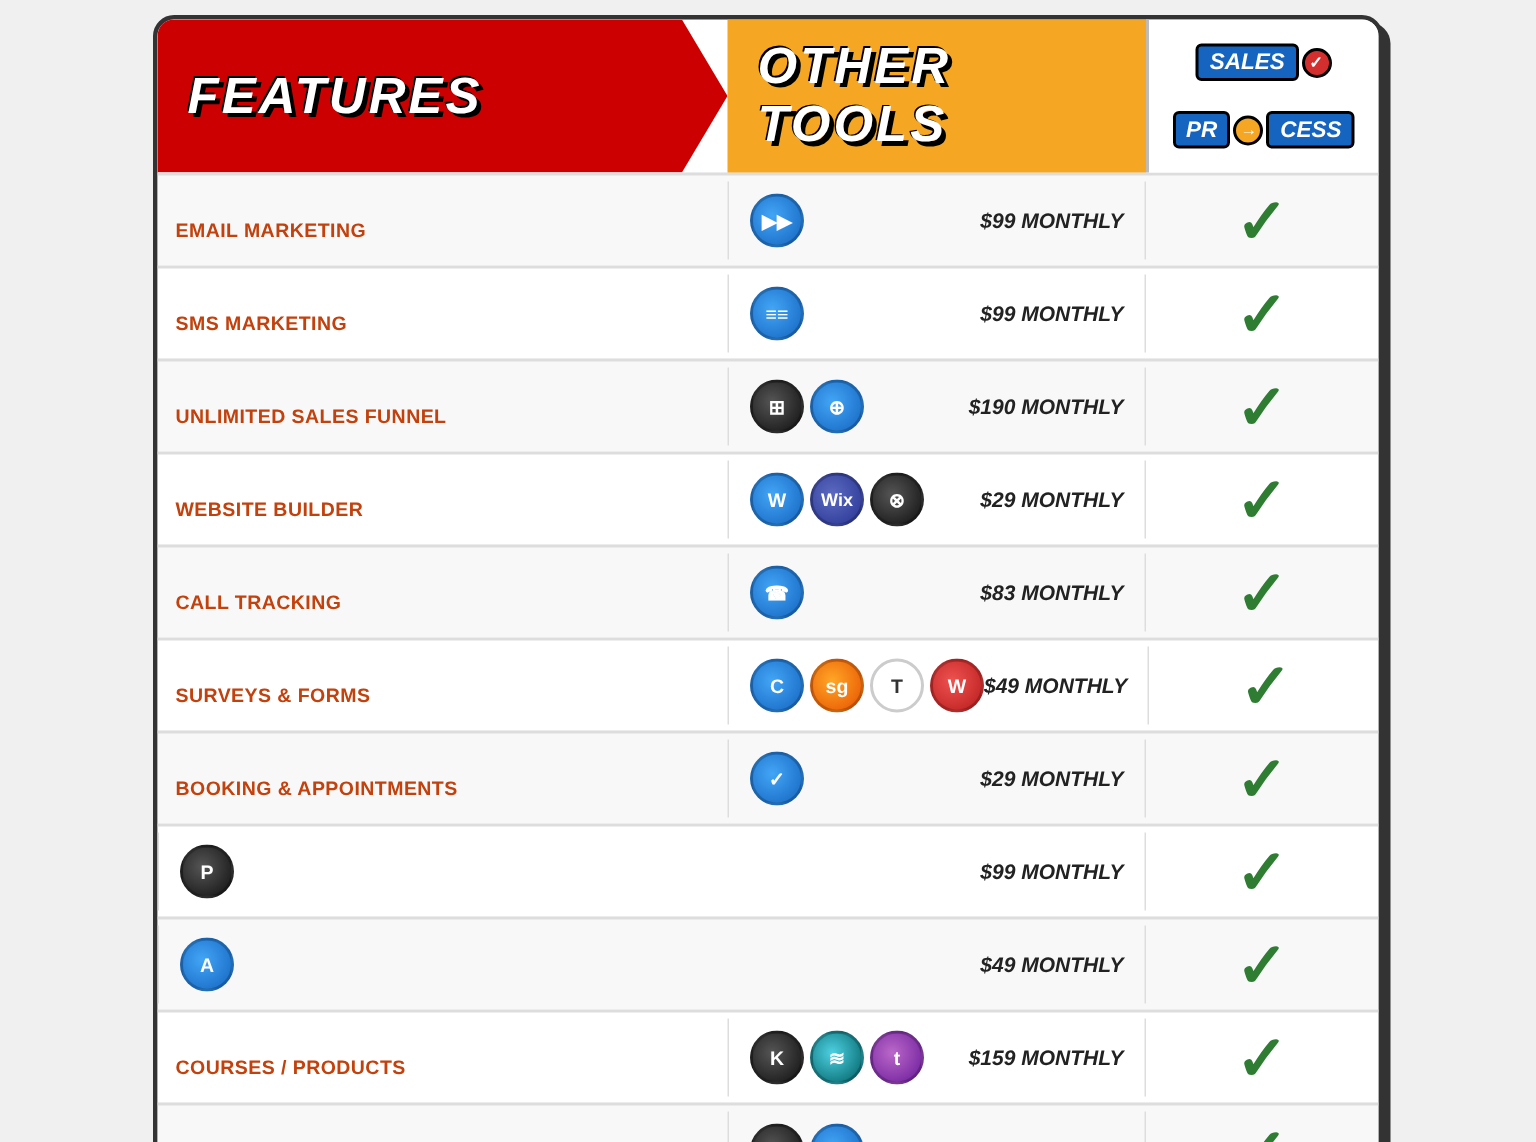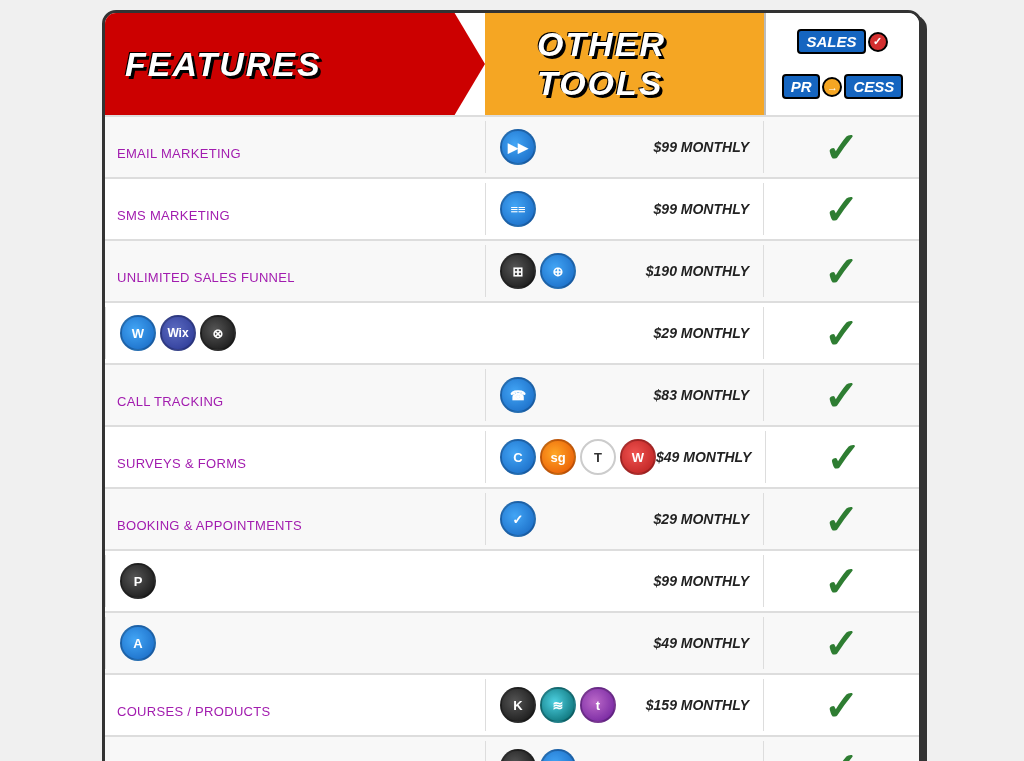--- a/index.html
+++ b/index.html
@@ -54,21 +54,20 @@
       justify-content: center;
     }
 
     .hdr-other span {
       color: white;
       font-size: 34px;
       font-weight: 900;
       font-style: italic;
       text-shadow: 3px 3px 0 #000, -1px -1px 0 #000;
       letter-spacing: 2px;
-      margin-left: 32px;
     }
 
     .hdr-logo {
       flex: 0 0 155px;
       background: white;
       display: flex;
       align-items: center;
       justify-content: center;
       border-left: 2px solid #bbb;
     }
@@ -155,22 +154,22 @@
 
     .rb-check {
       flex: 0 0 155px;
       display: flex;
       align-items: center;
       justify-content: center;
     }
 
     .feat-txt {
       font-size: 13px;
-      font-weight: 400;
-      color: #a21caf;
+      font-weight: 700;
+      color: #c2410c;
       text-transform: uppercase;
       letter-spacing: 0.3px;
       white-space: nowrap;
       margin-top: 12px;
     }
 
     .price-txt {
       font-size: 14px;
       font-weight: 900;
       font-style: italic;
@@ -273,20 +272,23 @@
             <span class="ic ic-dark">⊞</span>
             <span class="ic ic-blue">⊕</span>
           </div>
           <span class="price-txt">$190 MONTHLY</span>
         </div>
         <div class="rb-check">
           <span class="check-mark">✓</span>
         </div>
       </div>
       <div class="row-block">
+        <div class="rb-feat">
+          <span class="feat-txt">WEBSITE BUILDER</span>
+        </div>
         <div class="rb-other">
           <div style="display: flex; gap: 4px; align-items: center;">
             <span class="ic ic-blue">W</span>
             <span class="ic ic-wix">Wix</span>
             <span class="ic ic-dark">⊗</span>
           </div>
           <span class="price-txt">$29 MONTHLY</span>
         </div>
         <div class="rb-check">
           <span class="check-mark">✓</span>

